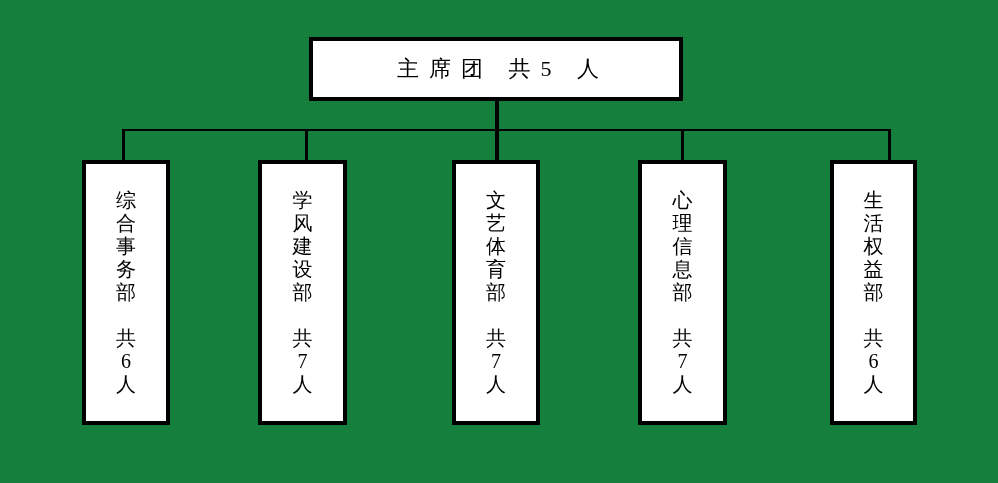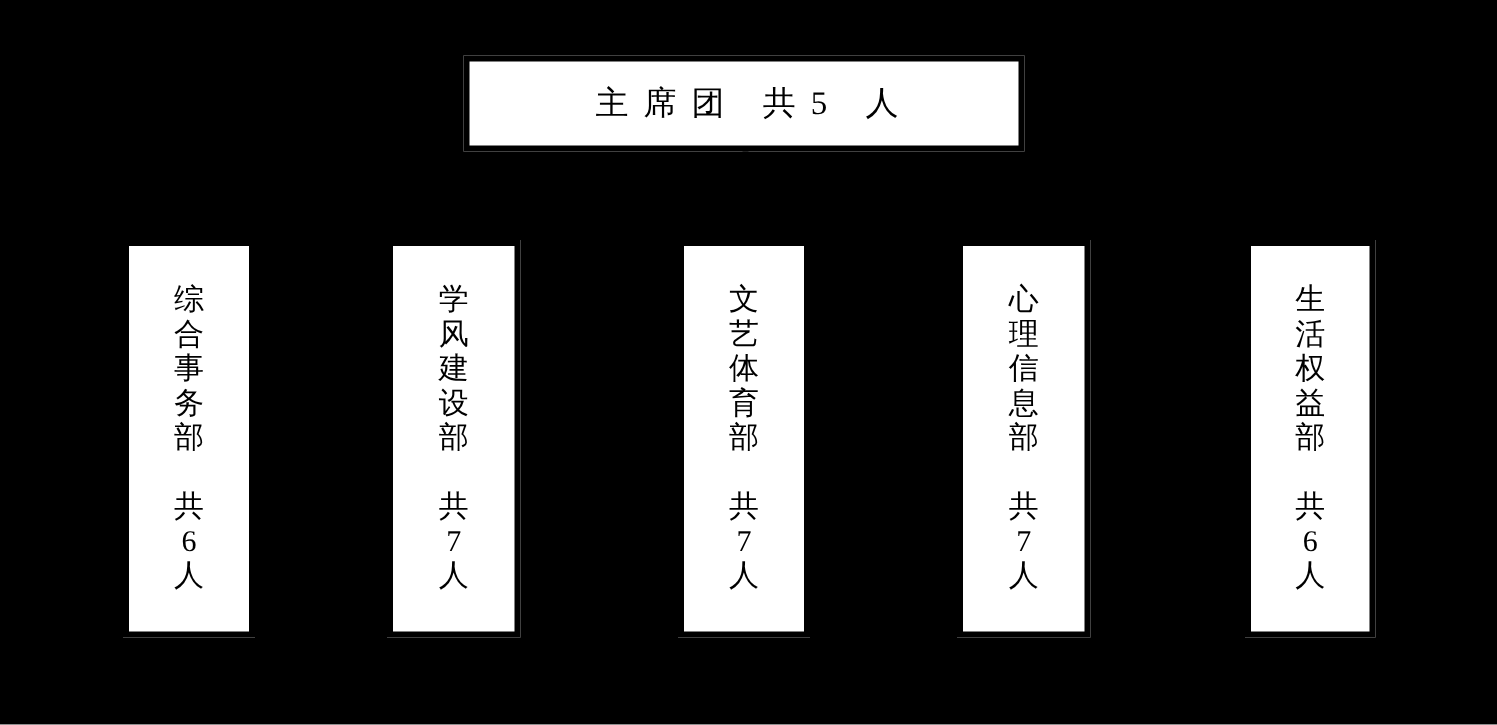--- a/index.html
+++ b/index.html
@@ -7,21 +7,21 @@
     padding: 0;
     background: #ffffff;
     font-family: "Liberation Serif", "DejaVu Serif", serif;
   }
   * { box-sizing: border-box; }
 
   .canvas {
     position: relative;
     width: 998px;
     height: 483px;
-    background: #000000;
+    background: #15803d;
     overflow: hidden;
   }
 
   
   .root-box {
     position: absolute;
     left: 309px;
     top: 37px;
     width: 374px;
     height: 64px;

